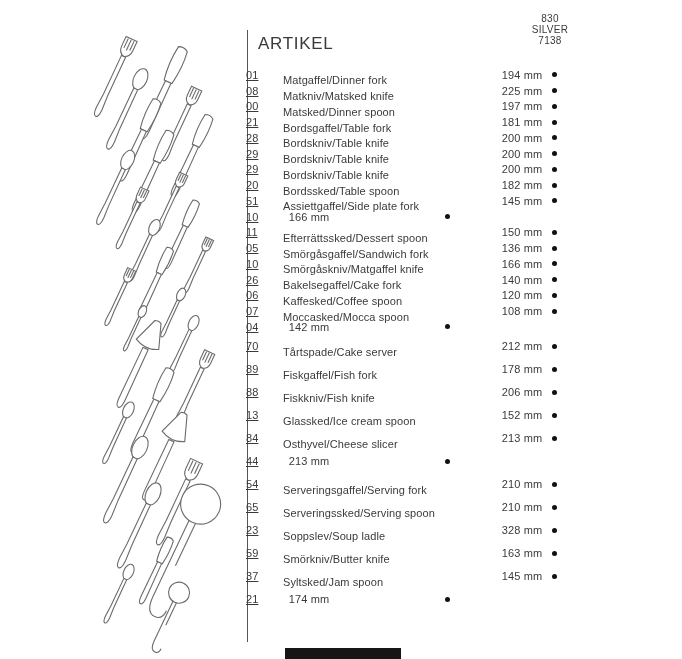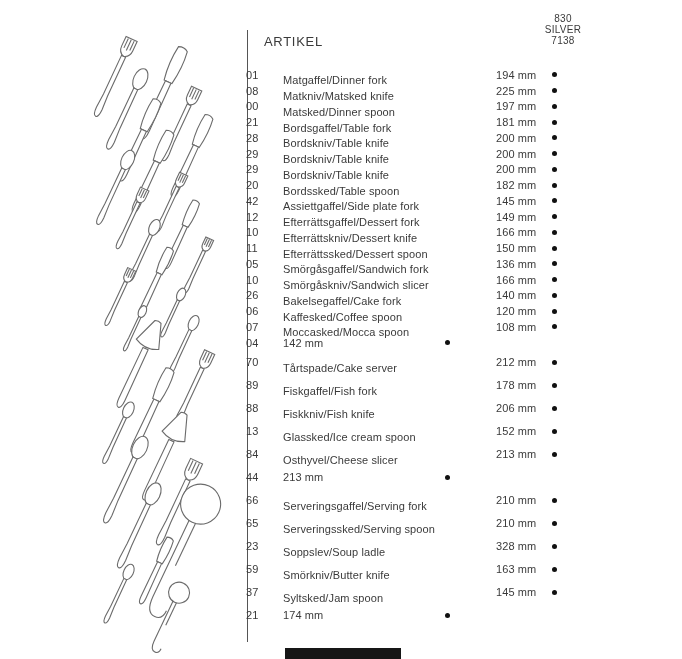--- a/index.html
+++ b/index.html
@@ -5,29 +5,29 @@
   html,body{margin:0;padding:0;}
   body{
     width:682px;height:659px;background:#ffffff;
     font-family:"Liberation Sans",sans-serif;
     color:var(--text,#3a3a3a);
     overflow:hidden;
   }
   .page{position:relative;width:682px;height:659px;background:#fff;}
   .illus{position:absolute;left:0;top:0;}
   .vline{position:absolute;left:247px;top:30px;width:1px;height:612px;background:var(--line,#555);}
-  .artikel{position:absolute;left:264px;top:34px;font-size:13px;letter-spacing:.7px;}
-  .series{position:absolute;left:531px;top:13px;width:64px;text-align:center;font-size:10px;line-height:11px;letter-spacing:.3px;}
+  .artikel{position:absolute;left:258px;top:34px;font-size:17px;letter-spacing:.7px;}
+  .series{position:absolute;left:518px;top:13px;width:64px;text-align:center;font-size:10px;line-height:11px;letter-spacing:.3px;}
   .list{position:absolute;left:246px;top:67px;width:314px;}
   .row{display:flex;align-items:center;font-size:11px;letter-spacing:.1px;white-space:nowrap;}
   .row.tight{height:15.75px;}
   .row.loose{height:23px;}
-  .code{width:37px;flex:none;}
+  .code{width:37px;flex:none;text-decoration:underline;}
   .name{width:213px;flex:none;overflow:hidden;margin-top:11px;}
-  .size{width:52px;flex:none;}
+  .size{width:52px;flex:none;text-align:center;}
   .dotcol{flex:1;display:flex;justify-content:center;align-items:center;}
   .dot{width:5px;height:5px;border-radius:50%;background:var(--dot,#111);}
   .footer-bar{position:absolute;left:285px;top:648px;width:116px;height:11px;background:#161616;}
 </style>
 </head>
 <body>
 
 <div class="page">
 
   <svg class="illus" width="250" height="659" viewBox="0 0 250 659" xmlns="http://www.w3.org/2000/svg" style="color: rgb(107, 107, 107);">
@@ -168,40 +168,31 @@
   <div class="row tight">
     <span class="code">20</span>
     <span class="name">Bordssked/Table spoon</span>
     <span class="size">182 mm</span>
     <span class="dotcol">
       <span class="dot"></span>
     </span>
   </div>
 
   <div class="row tight">
-    <span class="code">42</span>
+    <span class="code">51</span>
     <span class="name">Assiettgaffel/Side plate fork</span>
     <span class="size">145 mm</span>
     <span class="dotcol">
       <span class="dot"></span>
     </span>
   </div>
 
-  <div class="row tight">
-    <span class="code">12</span>
-    <span class="name">Efterrättsgaffel/Dessert fork</span>
-    <span class="size">149 mm</span>
-    <span class="dotcol">
-      <span class="dot"></span>
-    </span>
-  </div>
 
   <div class="row tight">
     <span class="code">10</span>
-    <span class="name">Efterrättskniv/Dessert knife</span>
     <span class="size">166 mm</span>
     <span class="dotcol">
       <span class="dot"></span>
     </span>
   </div>
 
   <div class="row tight">
     <span class="code">11</span>
     <span class="name">Efterrättssked/Dessert spoon</span>
     <span class="size">150 mm</span>
@@ -214,21 +205,21 @@
     <span class="code">05</span>
     <span class="name">Smörgåsgaffel/Sandwich fork</span>
     <span class="size">136 mm</span>
     <span class="dotcol">
       <span class="dot"></span>
     </span>
   </div>
 
   <div class="row tight">
     <span class="code">10</span>
-    <span class="name">Smörgåskniv/Sandwich slicer</span>
+    <span class="name">Smörgåskniv/Matgaffel knife</span>
     <span class="size">166 mm</span>
     <span class="dotcol">
       <span class="dot"></span>
     </span>
   </div>
 
   <div class="row tight">
     <span class="code">26</span>
     <span class="name">Bakelsegaffel/Cake fork</span>
     <span class="size">140 mm</span>
@@ -310,21 +301,21 @@
 
   <div class="row loose">
     <span class="code">44</span>
     <span class="size">213 mm</span>
     <span class="dotcol">
       <span class="dot"></span>
     </span>
   </div>
 
   <div class="row loose">
-    <span class="code">66</span>
+    <span class="code">54</span>
     <span class="name">Serveringsgaffel/Serving fork</span>
     <span class="size">210 mm</span>
     <span class="dotcol">
       <span class="dot"></span>
     </span>
   </div>
 
   <div class="row loose">
     <span class="code">65</span>
     <span class="name">Serveringssked/Serving spoon</span>

